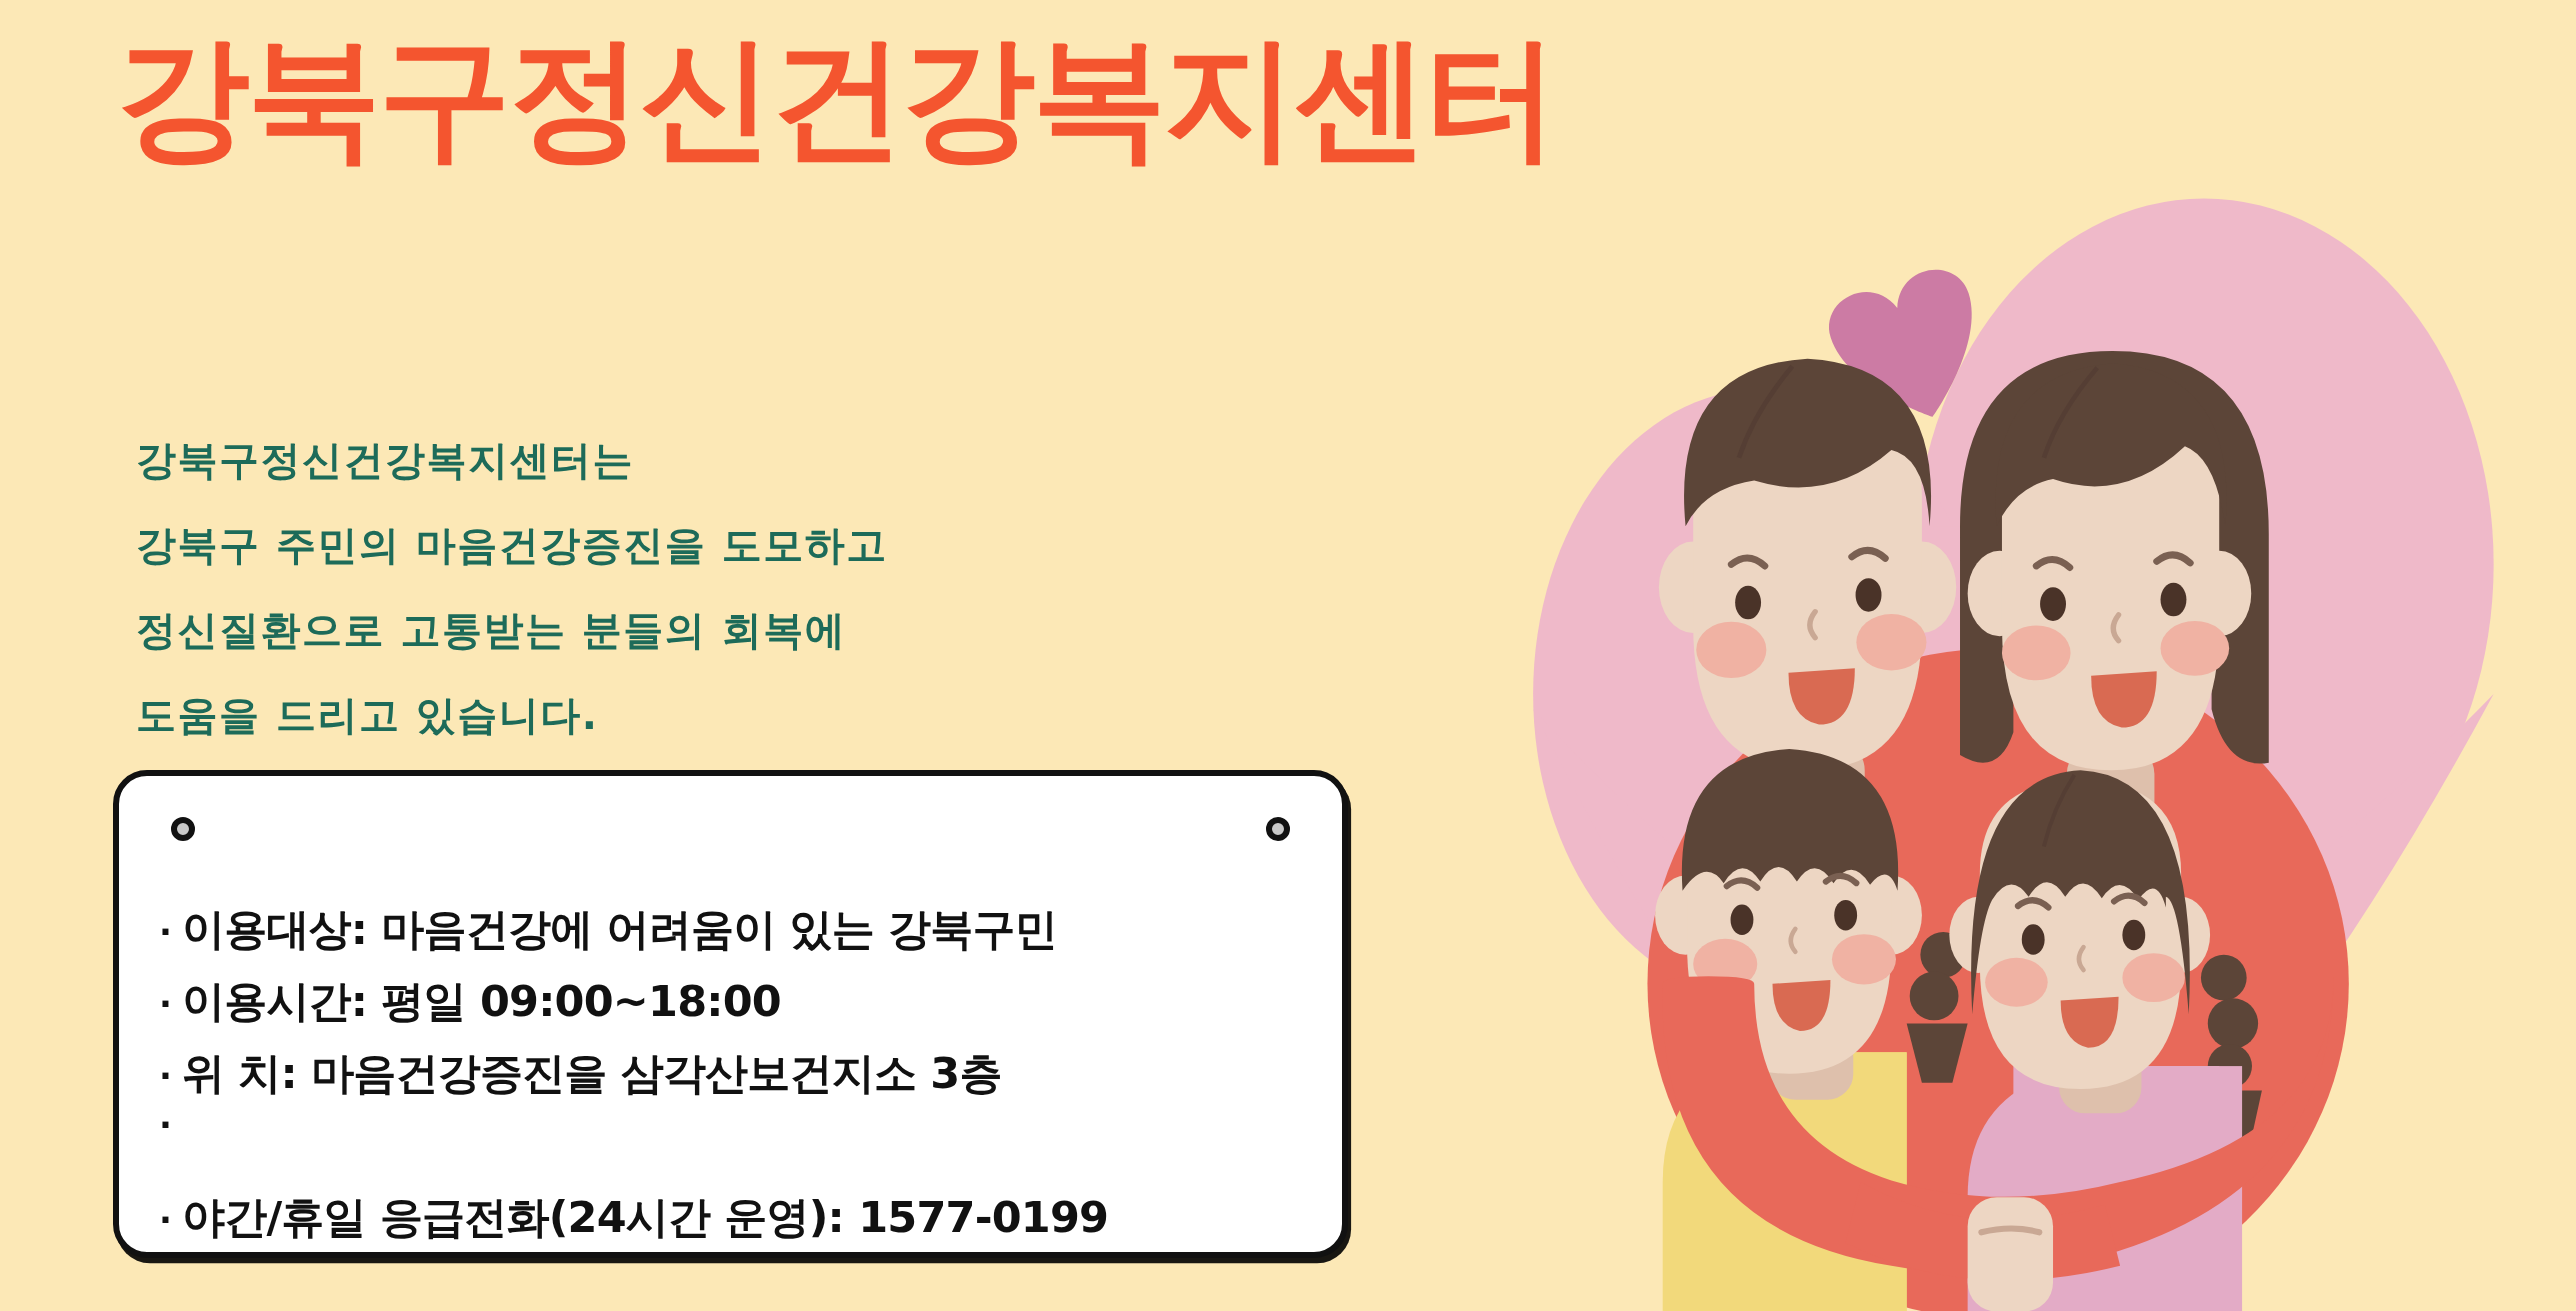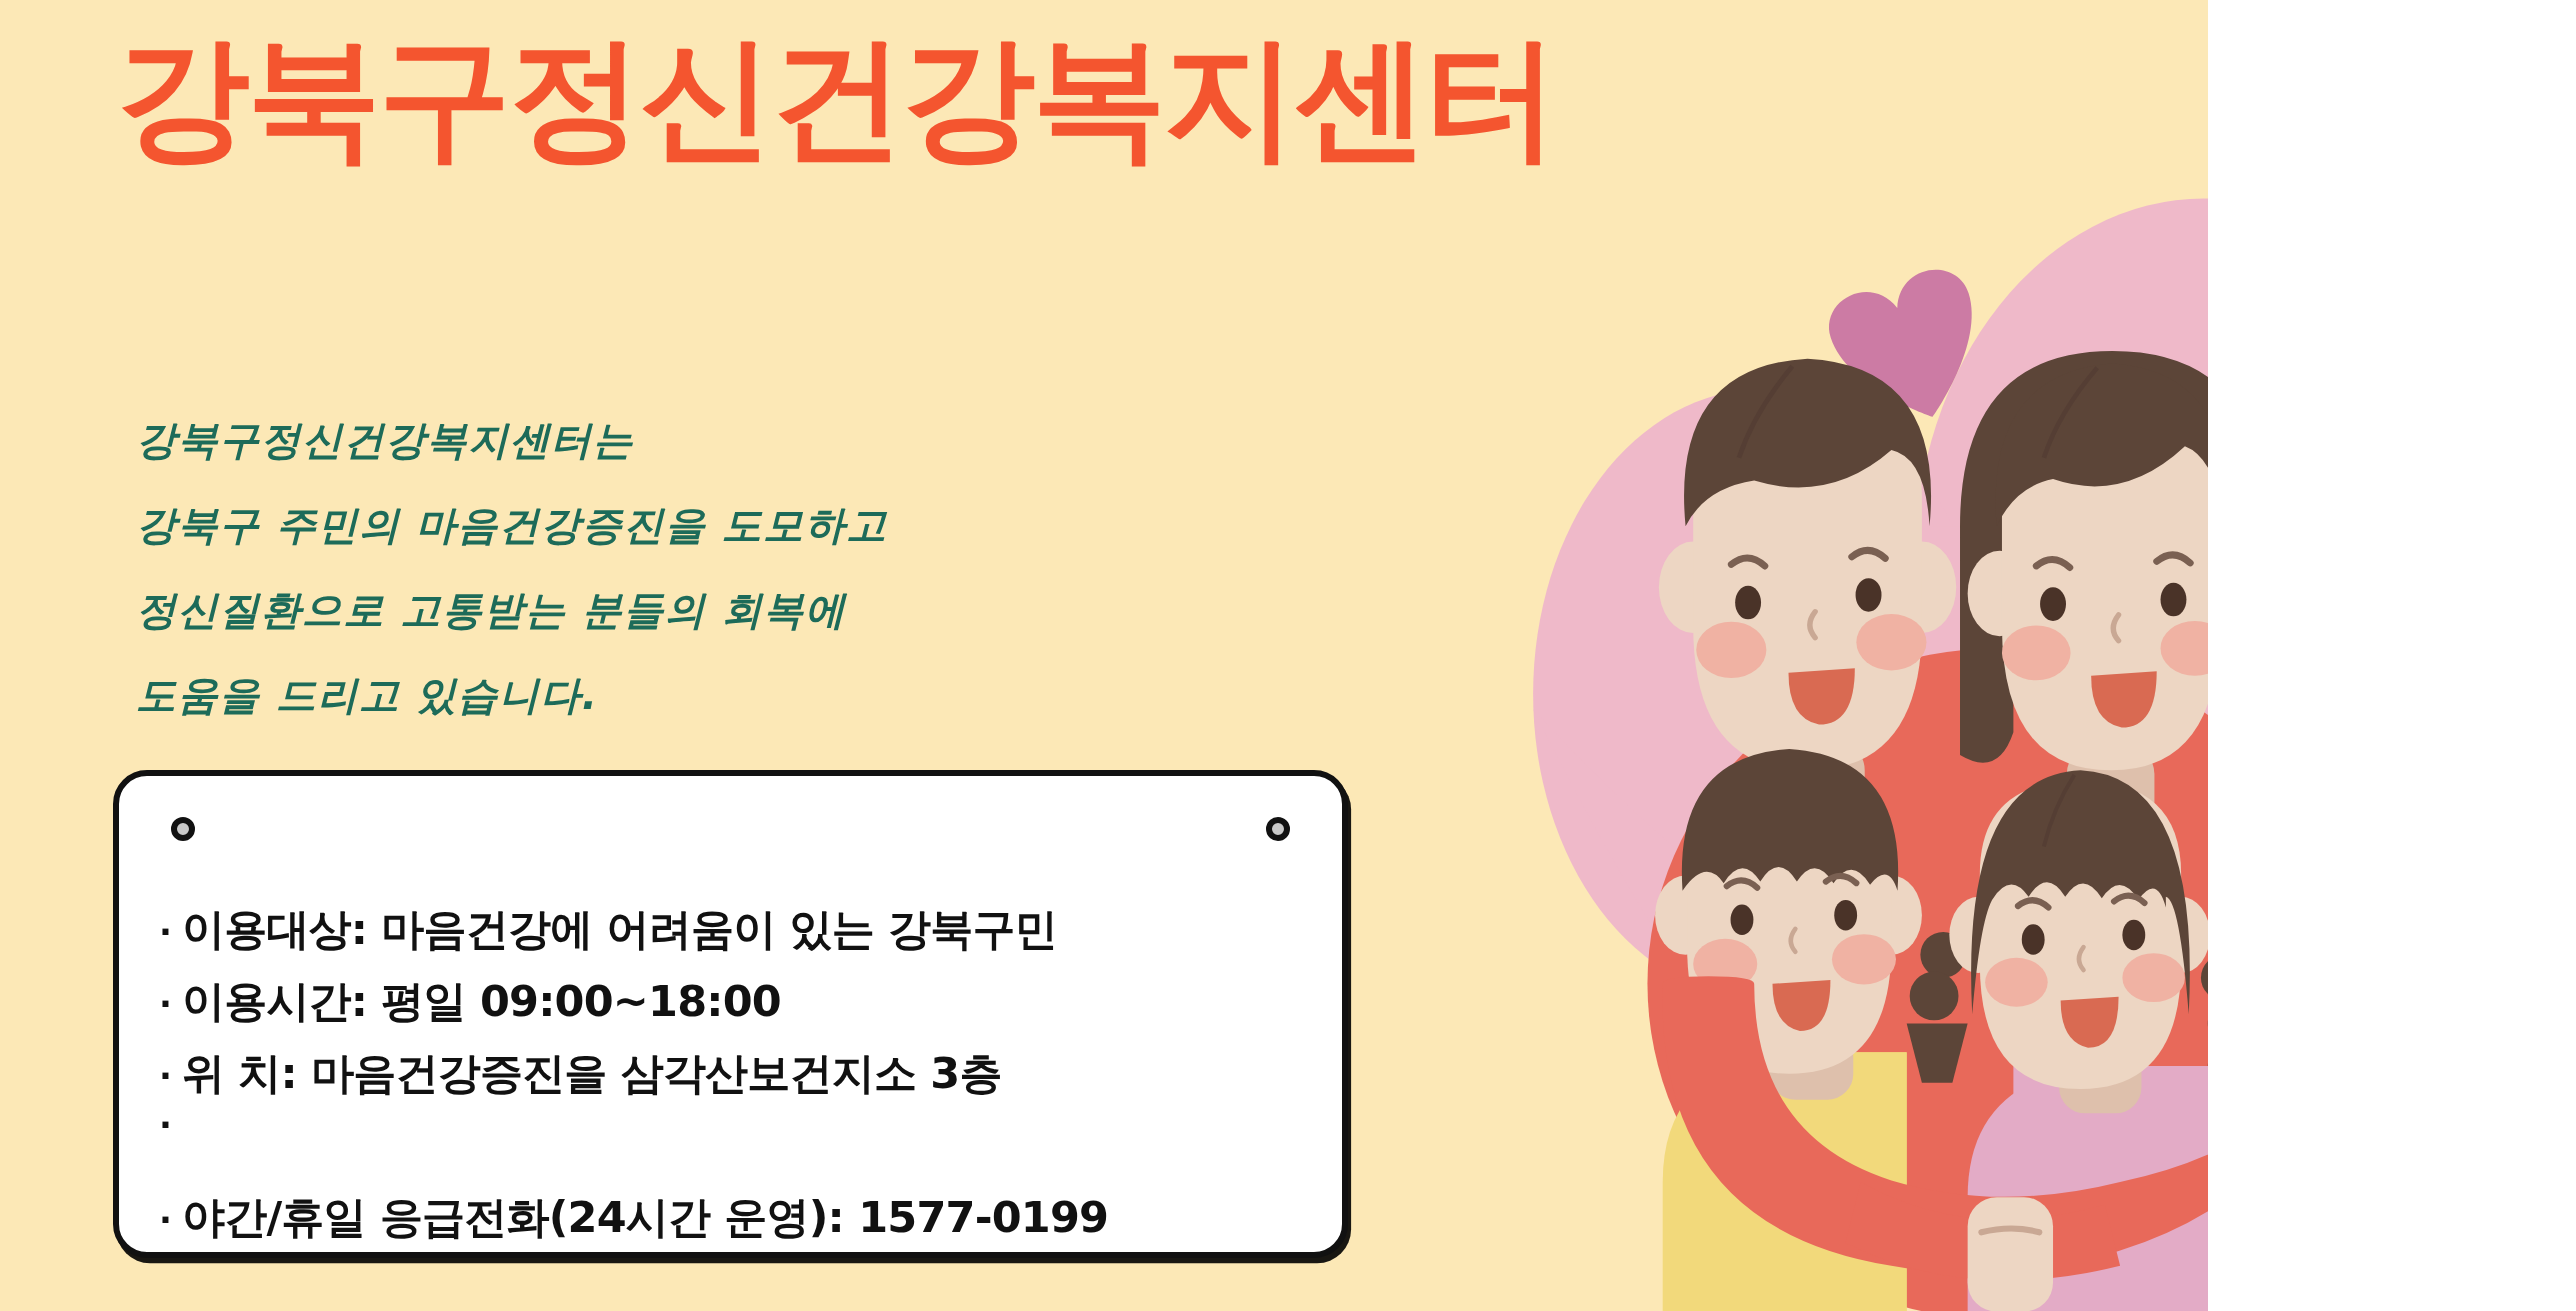--- a/index.html
+++ b/index.html
@@ -3,21 +3,21 @@
 <meta charset="utf-8">
 <title>강북구정신건강복지센터 이용안내</title>
 <style>
   * { margin:0; padding:0; box-sizing:border-box; }
   html,body { background:#ffffff; }
   body {
     font-family:"Liberation Sans","DejaVu Sans",sans-serif;
   }
   #poster {
     position:relative;
-    width:2208px;
+    width:2576px;
     height:1312px;
     background:#FCE8B6;
     overflow:hidden;
   }
 
   
   .title-block{
     position:absolute;
     left:116px;
     top:27.5px;
@@ -38,23 +38,22 @@
     font-weight:bold;
     letter-spacing:-3.1px;
     color:#111111;
     white-space:nowrap;
     font-family:"DejaVu Sans",sans-serif;
   }
 
   .desc-block{
     position:absolute;
     left:136px;
-    top:398px;
+    top:418px;
     width:1144px;
-    font-style:italic;
   }
   .desc-line{
     color:#1D6B59;
     font-size:40px;
     font-weight:bold;
     letter-spacing:1.5px;
     line-height:85px;
     white-space:nowrap;
     font-family:"DejaVu Sans",sans-serif;
   }

